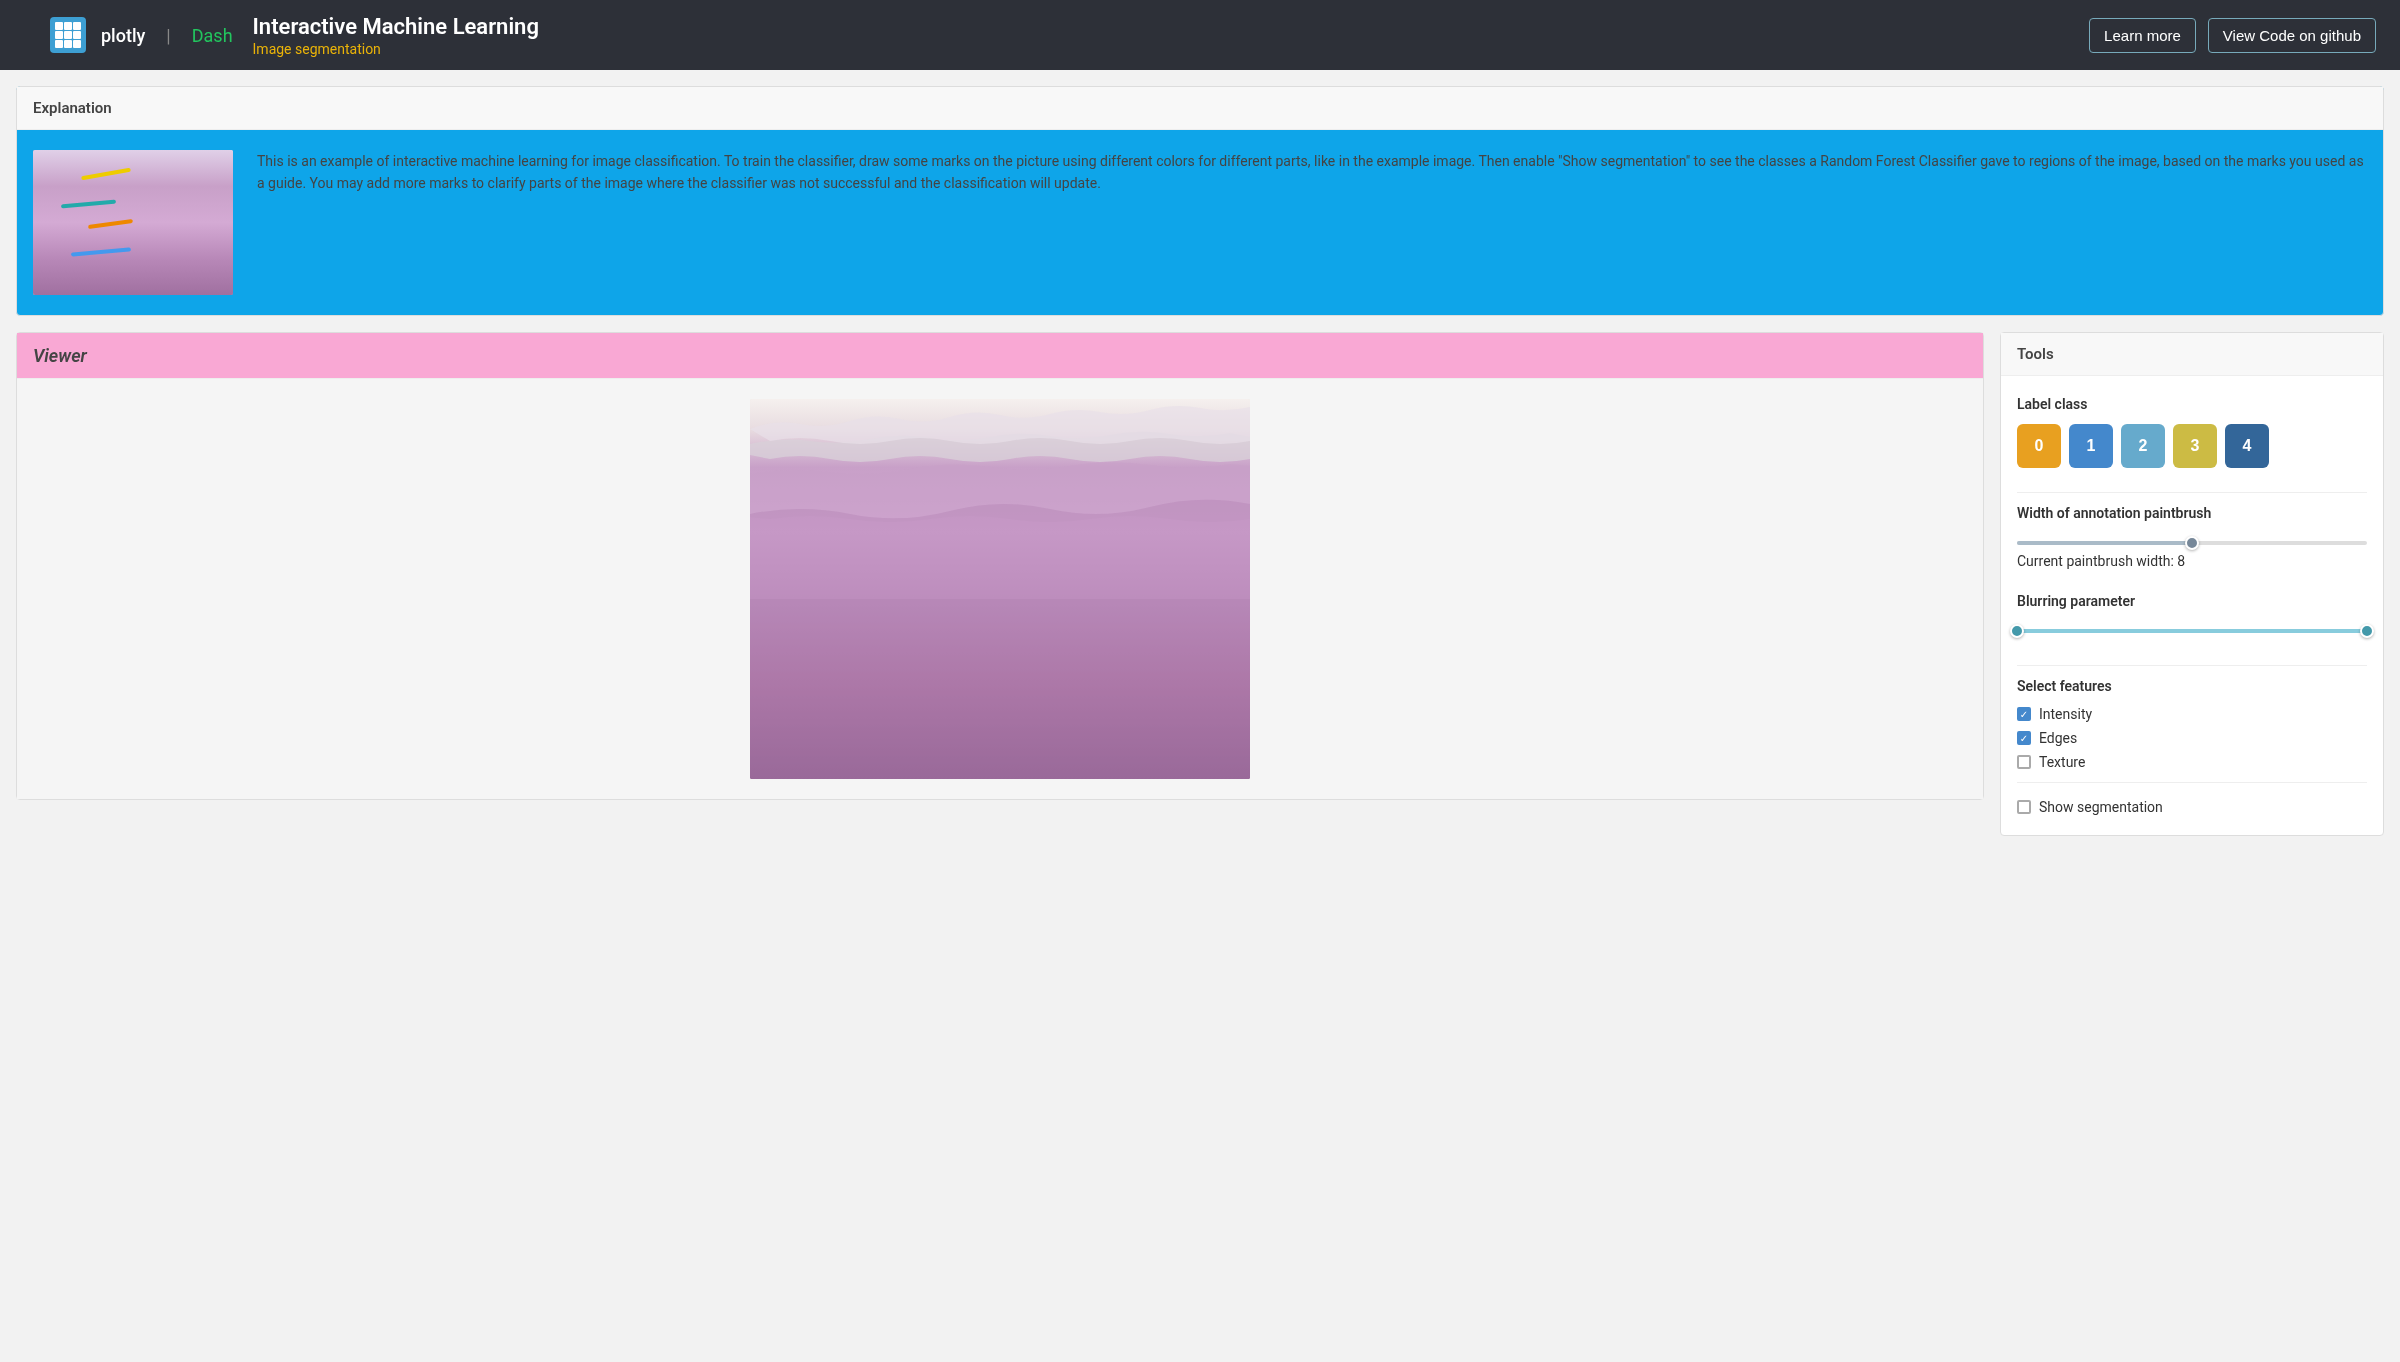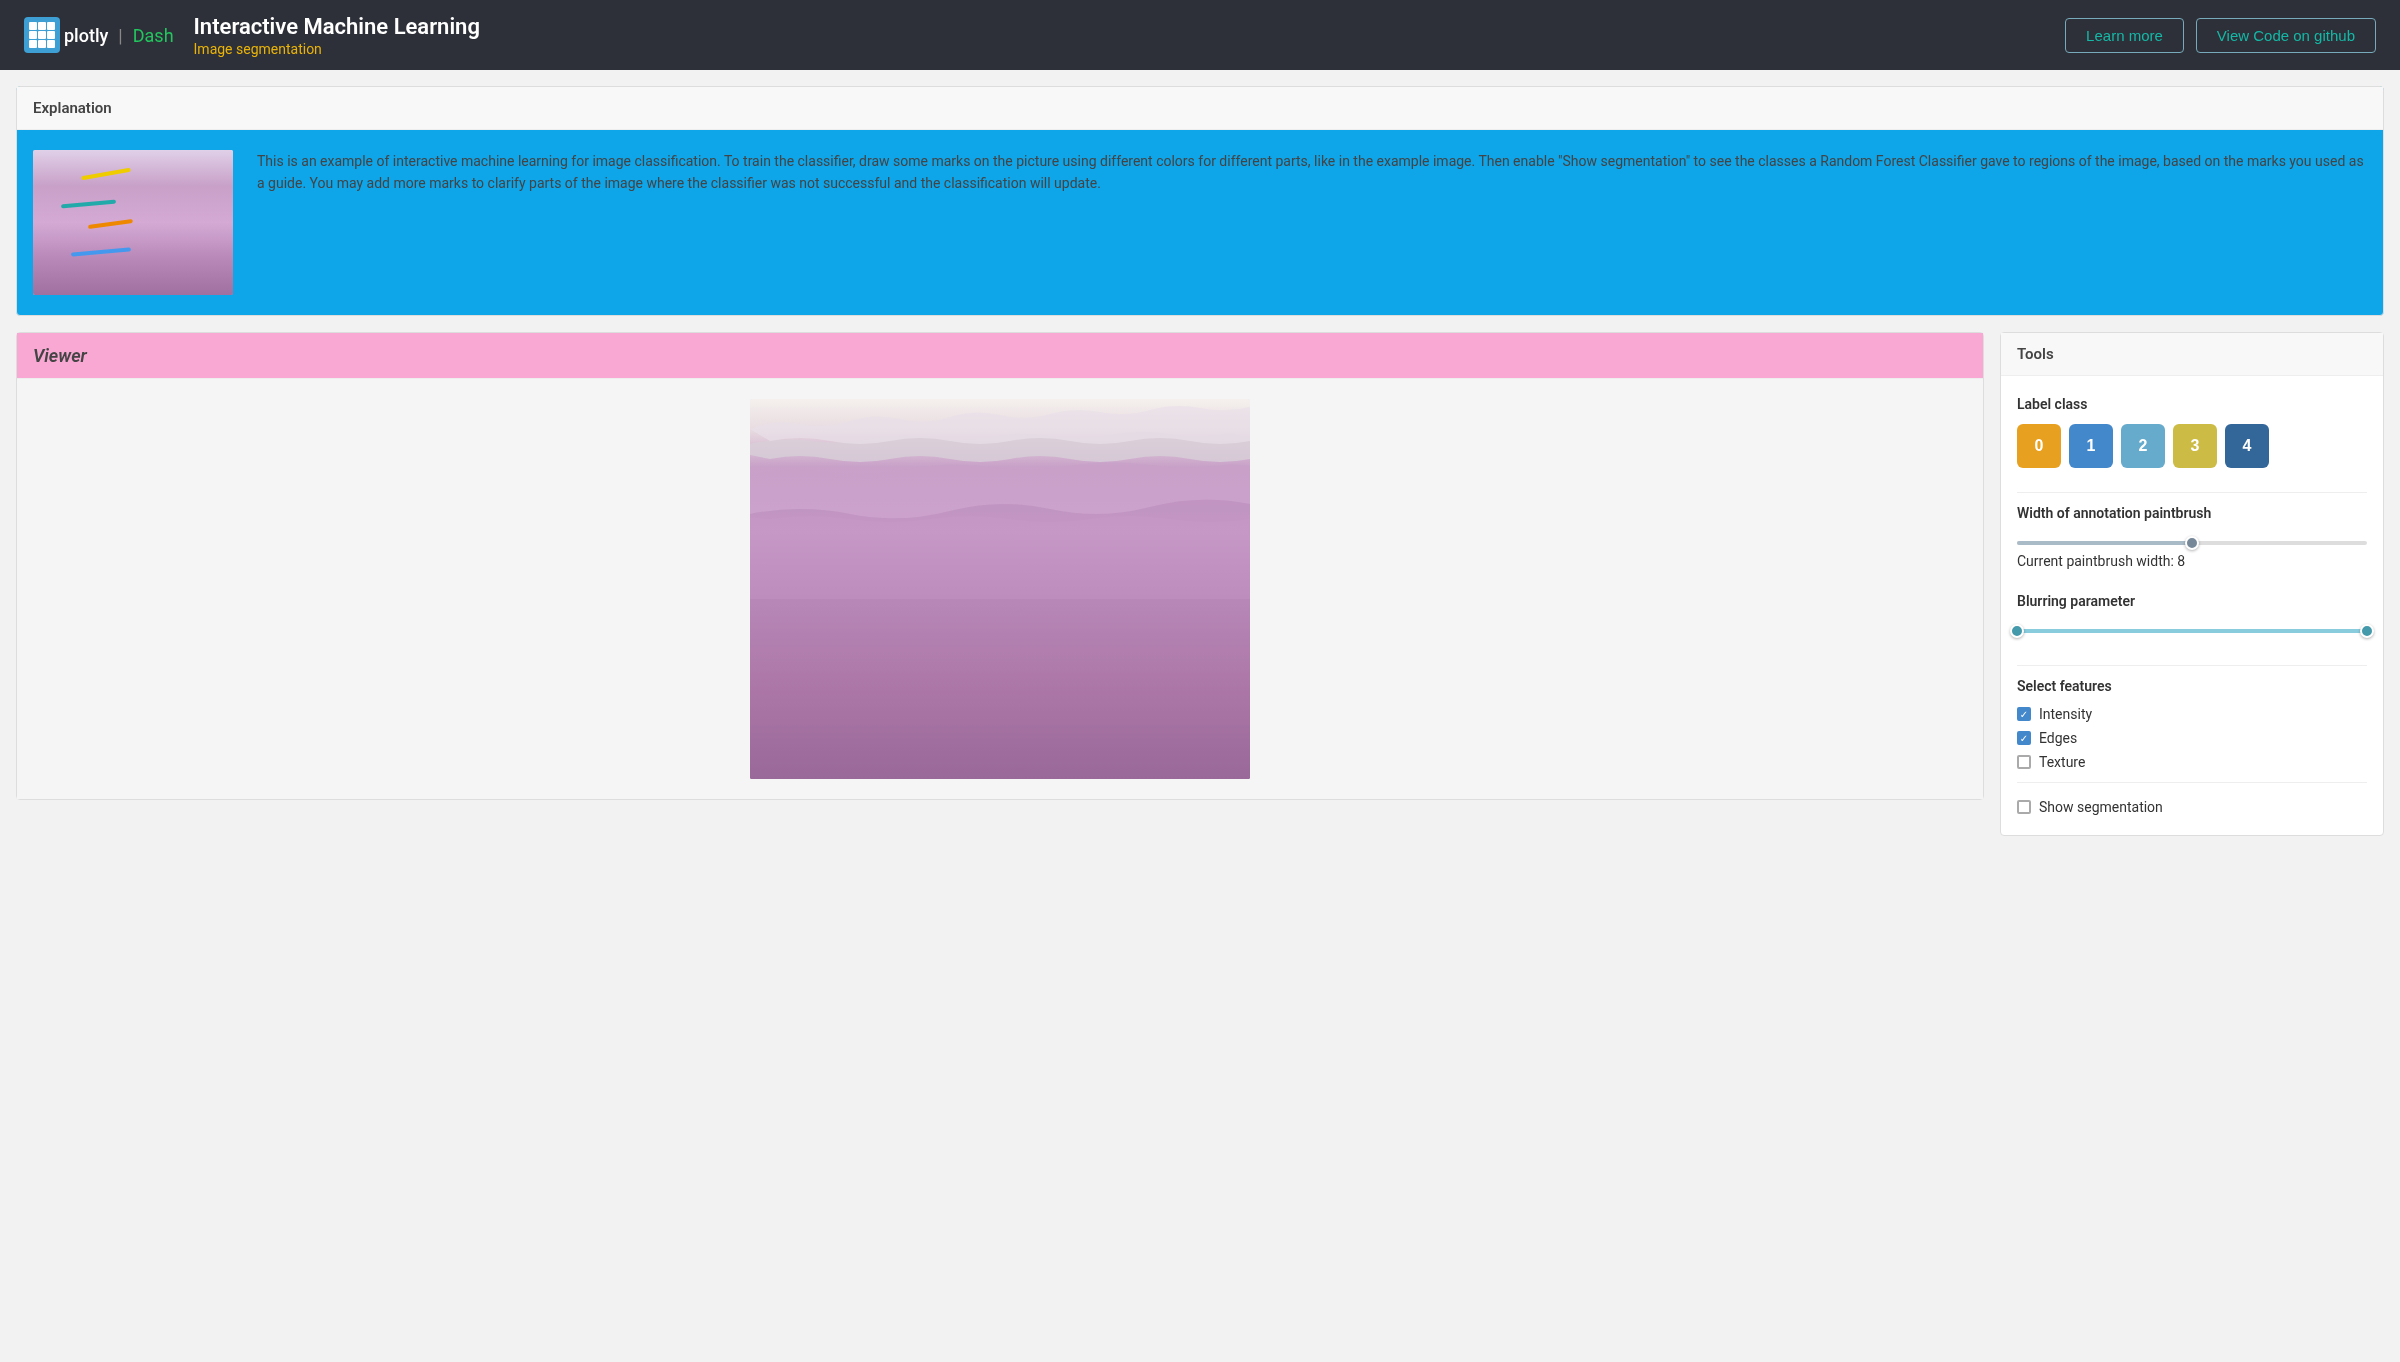--- a/index.html
+++ b/index.html
@@ -9,21 +9,22 @@
     #header {
       background: #2d3038;
       display: flex;
       align-items: center;
       padding: 0 24px;
       height: 70px;
     }
     #logo-area {
       display: flex;
       align-items: center;
-      gap: 4px;
+      gap: 15px;
+      margin-left: 26px;
     }
     #plotly-logo-icon {
       width: 36px;
       height: 36px;
     }
     #logo-text {
       color: #fff;
       font-size: 18px;
       font-weight: 500;
     }
@@ -50,22 +51,22 @@
       margin-top: 2px;
     }
     #header-buttons {
       margin-left: auto;
       display: flex;
       gap: 12px;
     }
     .header-btn {
       background: transparent;
       border: 1.5px solid #7ab;
-      color: #14b8a6;
-      padding: 8px 20px;
+      color: #ffffff;
+      padding: 8px 14px;
       border-radius: 4px;
       font-size: 15px;
       cursor: pointer;
     }
 
     
     #main {
       padding: 16px;
     }
 

